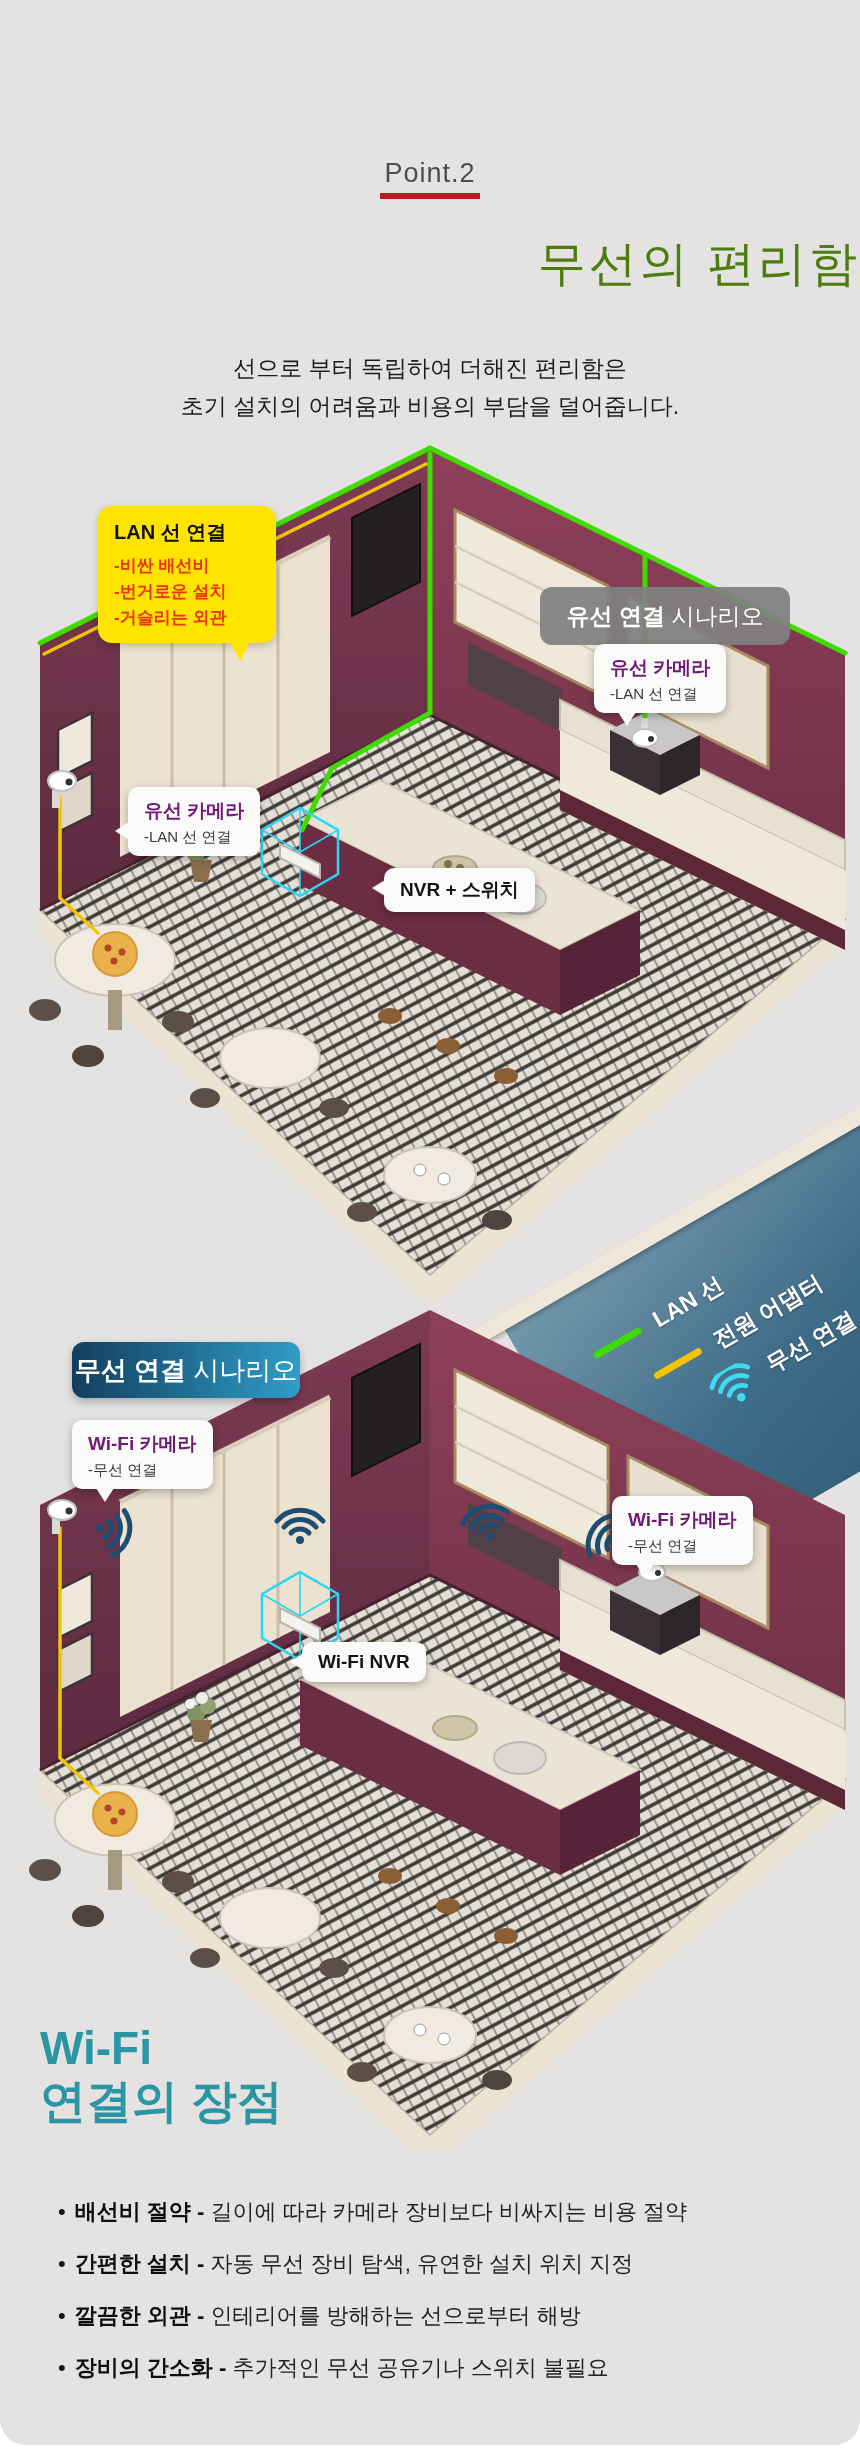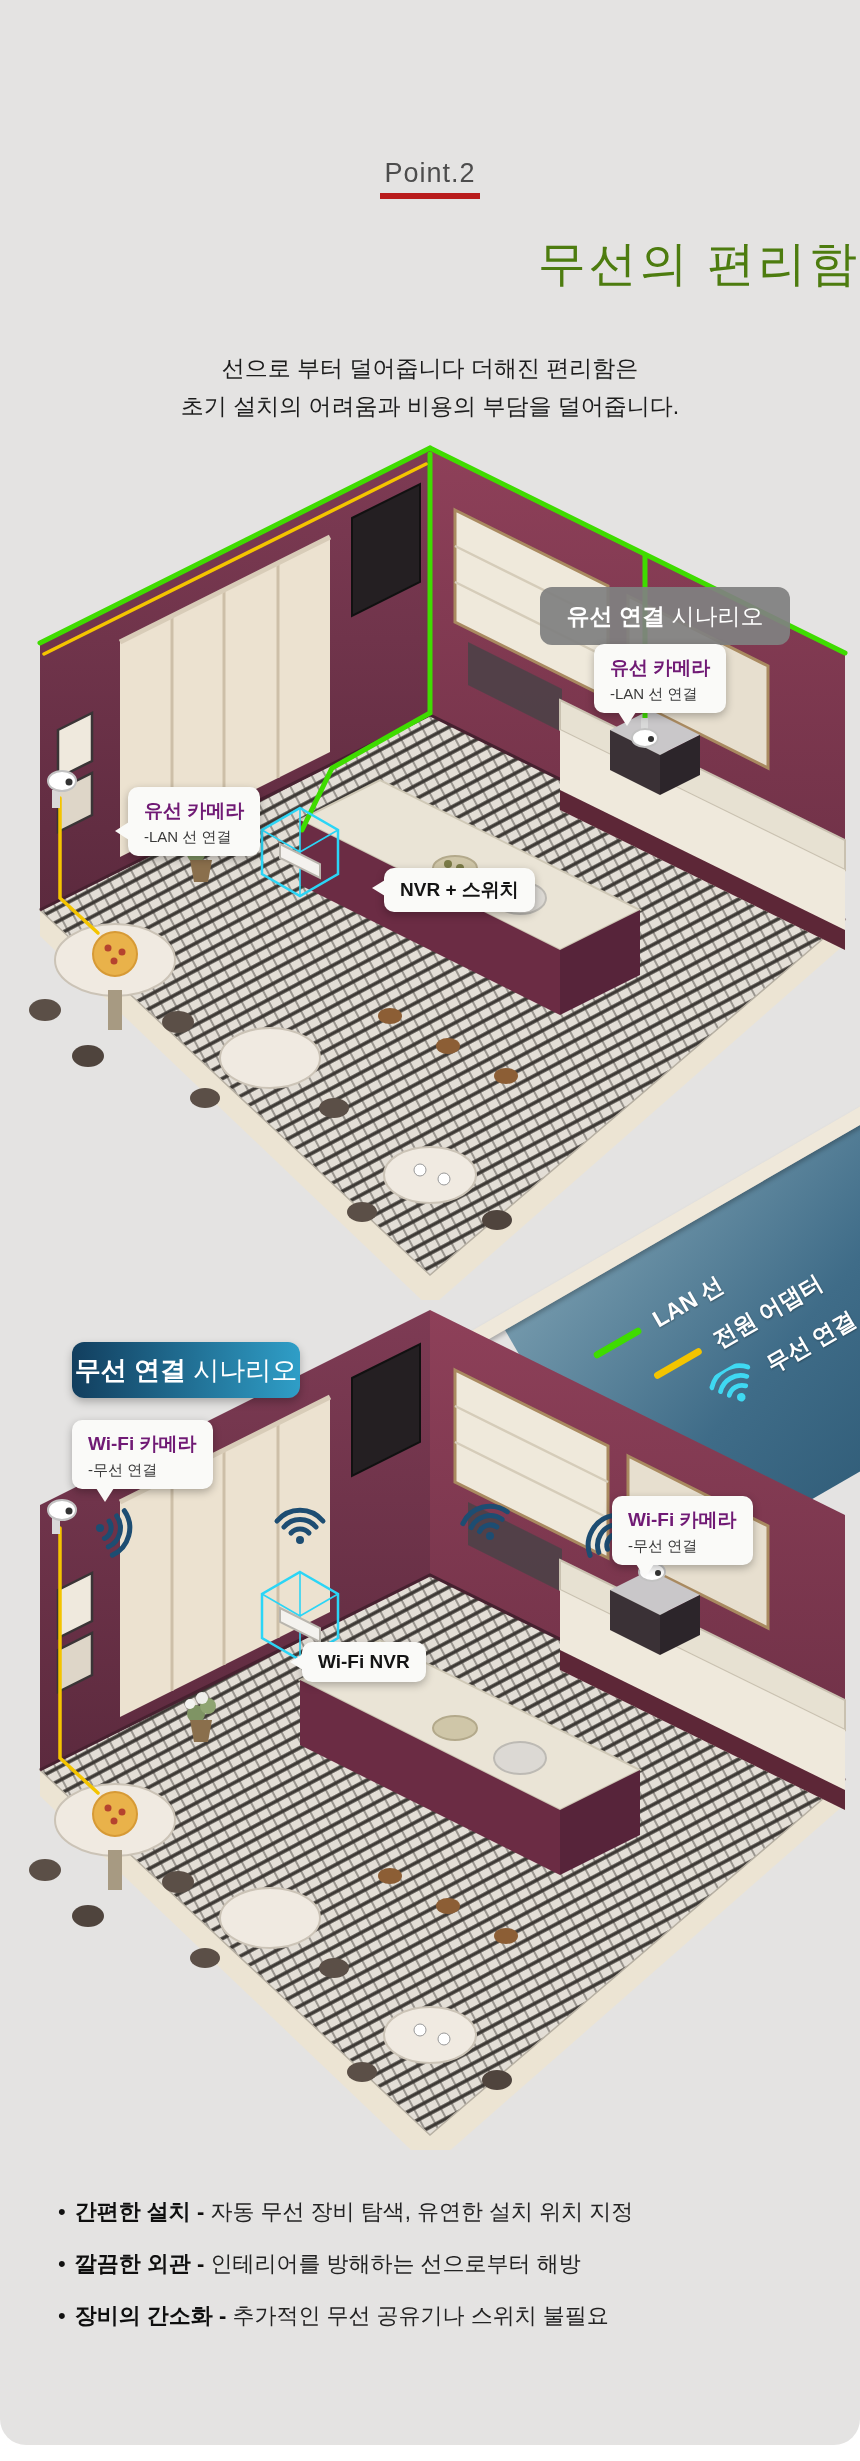--- a/index.html
+++ b/index.html
@@ -82,21 +82,21 @@
   .benefit b{color:#0e0e0e;}
 </style>
 </head>
 <body>
 
 <div class="page">
 
   <div class="kicker"><span>Point.2</span></div>
   <div class="main-title">무선의 편리함</div>
   <div class="subtitle">
-    <div>선으로 부터 덜어줍니다 더해진 편리함은</div>
+    <div>선으로 부터 독립하여 더해진 편리함은</div>
     <div>초기 설치의 어려움과 비용의 부담을 덜어줍니다.</div>
   </div>
 
   <svg id="scene1" class="scene" viewBox="0 0 860 870">
     <defs>
       <linearGradient id="gwl" x1="0" y1="0" x2="0" y2="1">
         <stop offset="0" stop-color="#7e3b54"></stop>
           <stop offset="1" stop-color="#5c2a3e"></stop>
       </linearGradient>
       <linearGradient id="gwr" x1="0" y1="0" x2="0" y2="1">
@@ -327,20 +327,26 @@
       <ellipse cx="62" cy="220" rx="14" ry="10" fill="#ffffff" stroke="#c2c2c2" stroke-width="2"></ellipse>
       <circle cx="69" cy="221" r="3.5" fill="#333"></circle>
     </g>
     <g>
       <rect x="648" y="262" width="7" height="14" fill="#d9d9d9"></rect>
       <ellipse cx="652" cy="282" rx="13" ry="9" fill="#ffffff" stroke="#c2c2c2" stroke-width="2"></ellipse>
       <circle cx="658" cy="283" r="3" fill="#333"></circle>
     </g>
   </svg>
 
+  <div class="bubble">
+    <div class="bt">LAN 선 연결</div>
+    <div class="bi">-비싼 배선비</div>
+    <div class="bi">-번거로운 설치</div>
+    <div class="bi">-거슬리는 외관</div>
+  </div>
 
   <div id="badge-wired" class="badge"><b>유선 연결</b><span> 시나리오</span></div>
 
   <div id="label-wired-right" class="plabel tail-bottom">
     <div class="t">유선 카메라</div>
     <div class="s">-LAN 선 연결</div>
   </div>
 
   <div id="label-wired-left" class="plabel tail-left">
     <div class="t">유선 카메라</div>
@@ -356,20 +362,25 @@
     <div class="s">-무선 연결</div>
   </div>
 
   <div id="label-wireless-right" class="plabel tail-bottom">
     <div class="t">Wi-Fi 카메라</div>
     <div class="s">-무선 연결</div>
   </div>
 
   <div id="label-nvr-wireless" class="nvr-label">Wi-Fi NVR</div>
 
+  <div class="benefits-head">
+    <div>Wi-Fi</div>
+    <div>연결의 장점</div>
+  </div>
 
   <div class="benefits-list">
+    <div class="benefit"><b>배선비 절약 - </b><span>길이에 따라 카메라 장비보다 비싸지는 비용 절약</span></div>
     <div class="benefit"><b>간편한 설치 - </b><span>자동 무선 장비 탐색, 유연한 설치 위치 지정</span></div>
     <div class="benefit"><b>깔끔한 외관 - </b><span>인테리어를 방해하는 선으로부터 해방</span></div>
     <div class="benefit"><b>장비의 간소화 - </b><span>추가적인 무선 공유기나 스위치 불필요</span></div>
   </div>
 
 </div>
 
 </body></html>

